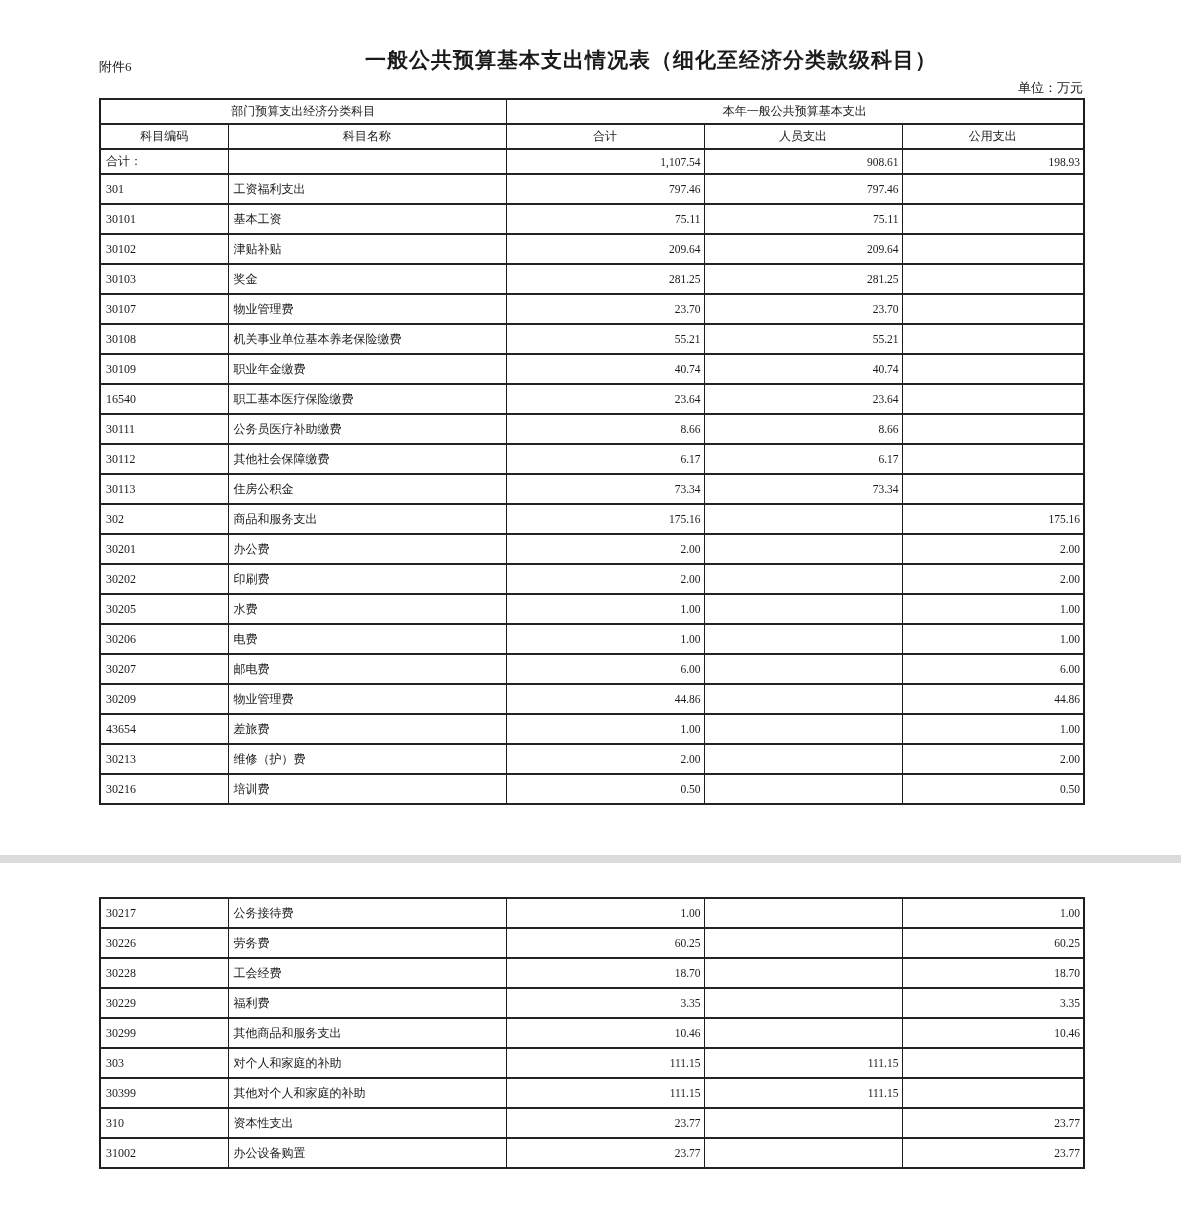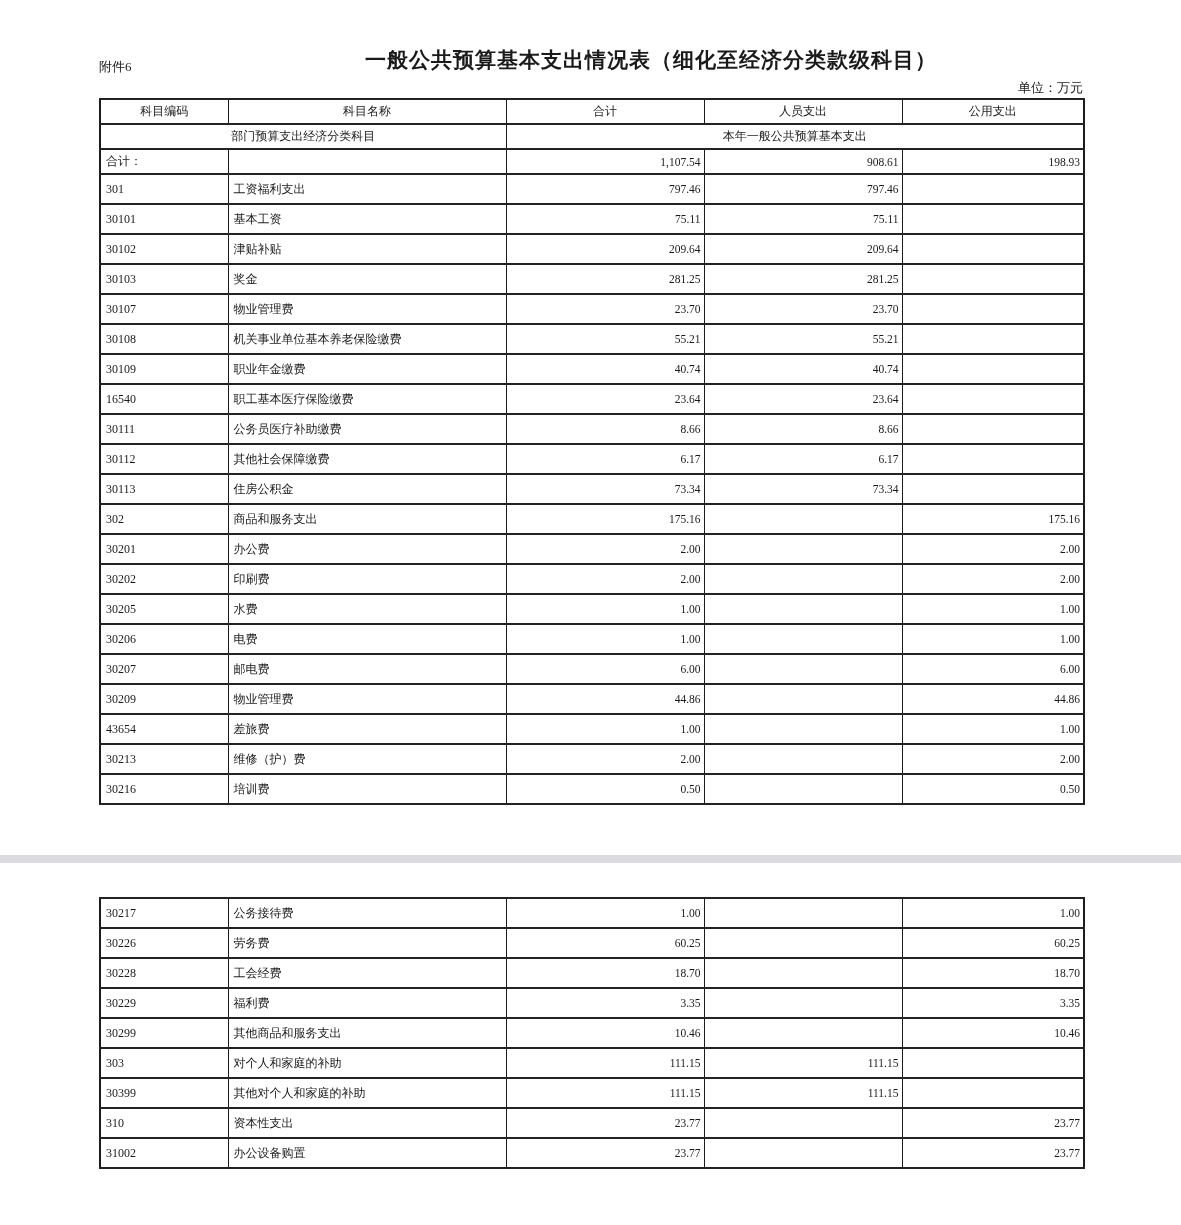--- a/index.html
+++ b/index.html
@@ -66,29 +66,29 @@
 <table class="budget-table" id="table1">
   <colgroup>
     <col style="width:128px">
       <col style="width:278px">
       <col style="width:198px">
       <col style="width:198px">
       <col style="width:182px">
   </colgroup>
   <thead>
     <tr>
+      <th colspan="2">部门预算支出经济分类科目</th>
+      <th colspan="3">本年一般公共预算基本支出</th>
+    </tr>
+    <tr>
       <th>科目编码</th>
       <th>科目名称</th>
       <th>合计</th>
       <th>人员支出</th>
       <th>公用支出</th>
-    </tr>
-    <tr>
-      <th colspan="2">部门预算支出经济分类科目</th>
-      <th colspan="3">本年一般公共预算基本支出</th>
     </tr>
   </thead>
   <tbody id="tbody1">
       <tr>
         <td class="cell-left">合计：</td>
         <td class="cell-left"></td>
         <td class="cell-num">1,107.54</td>
         <td class="cell-num">908.61</td>
         <td class="cell-num">198.93</td>
       </tr>

